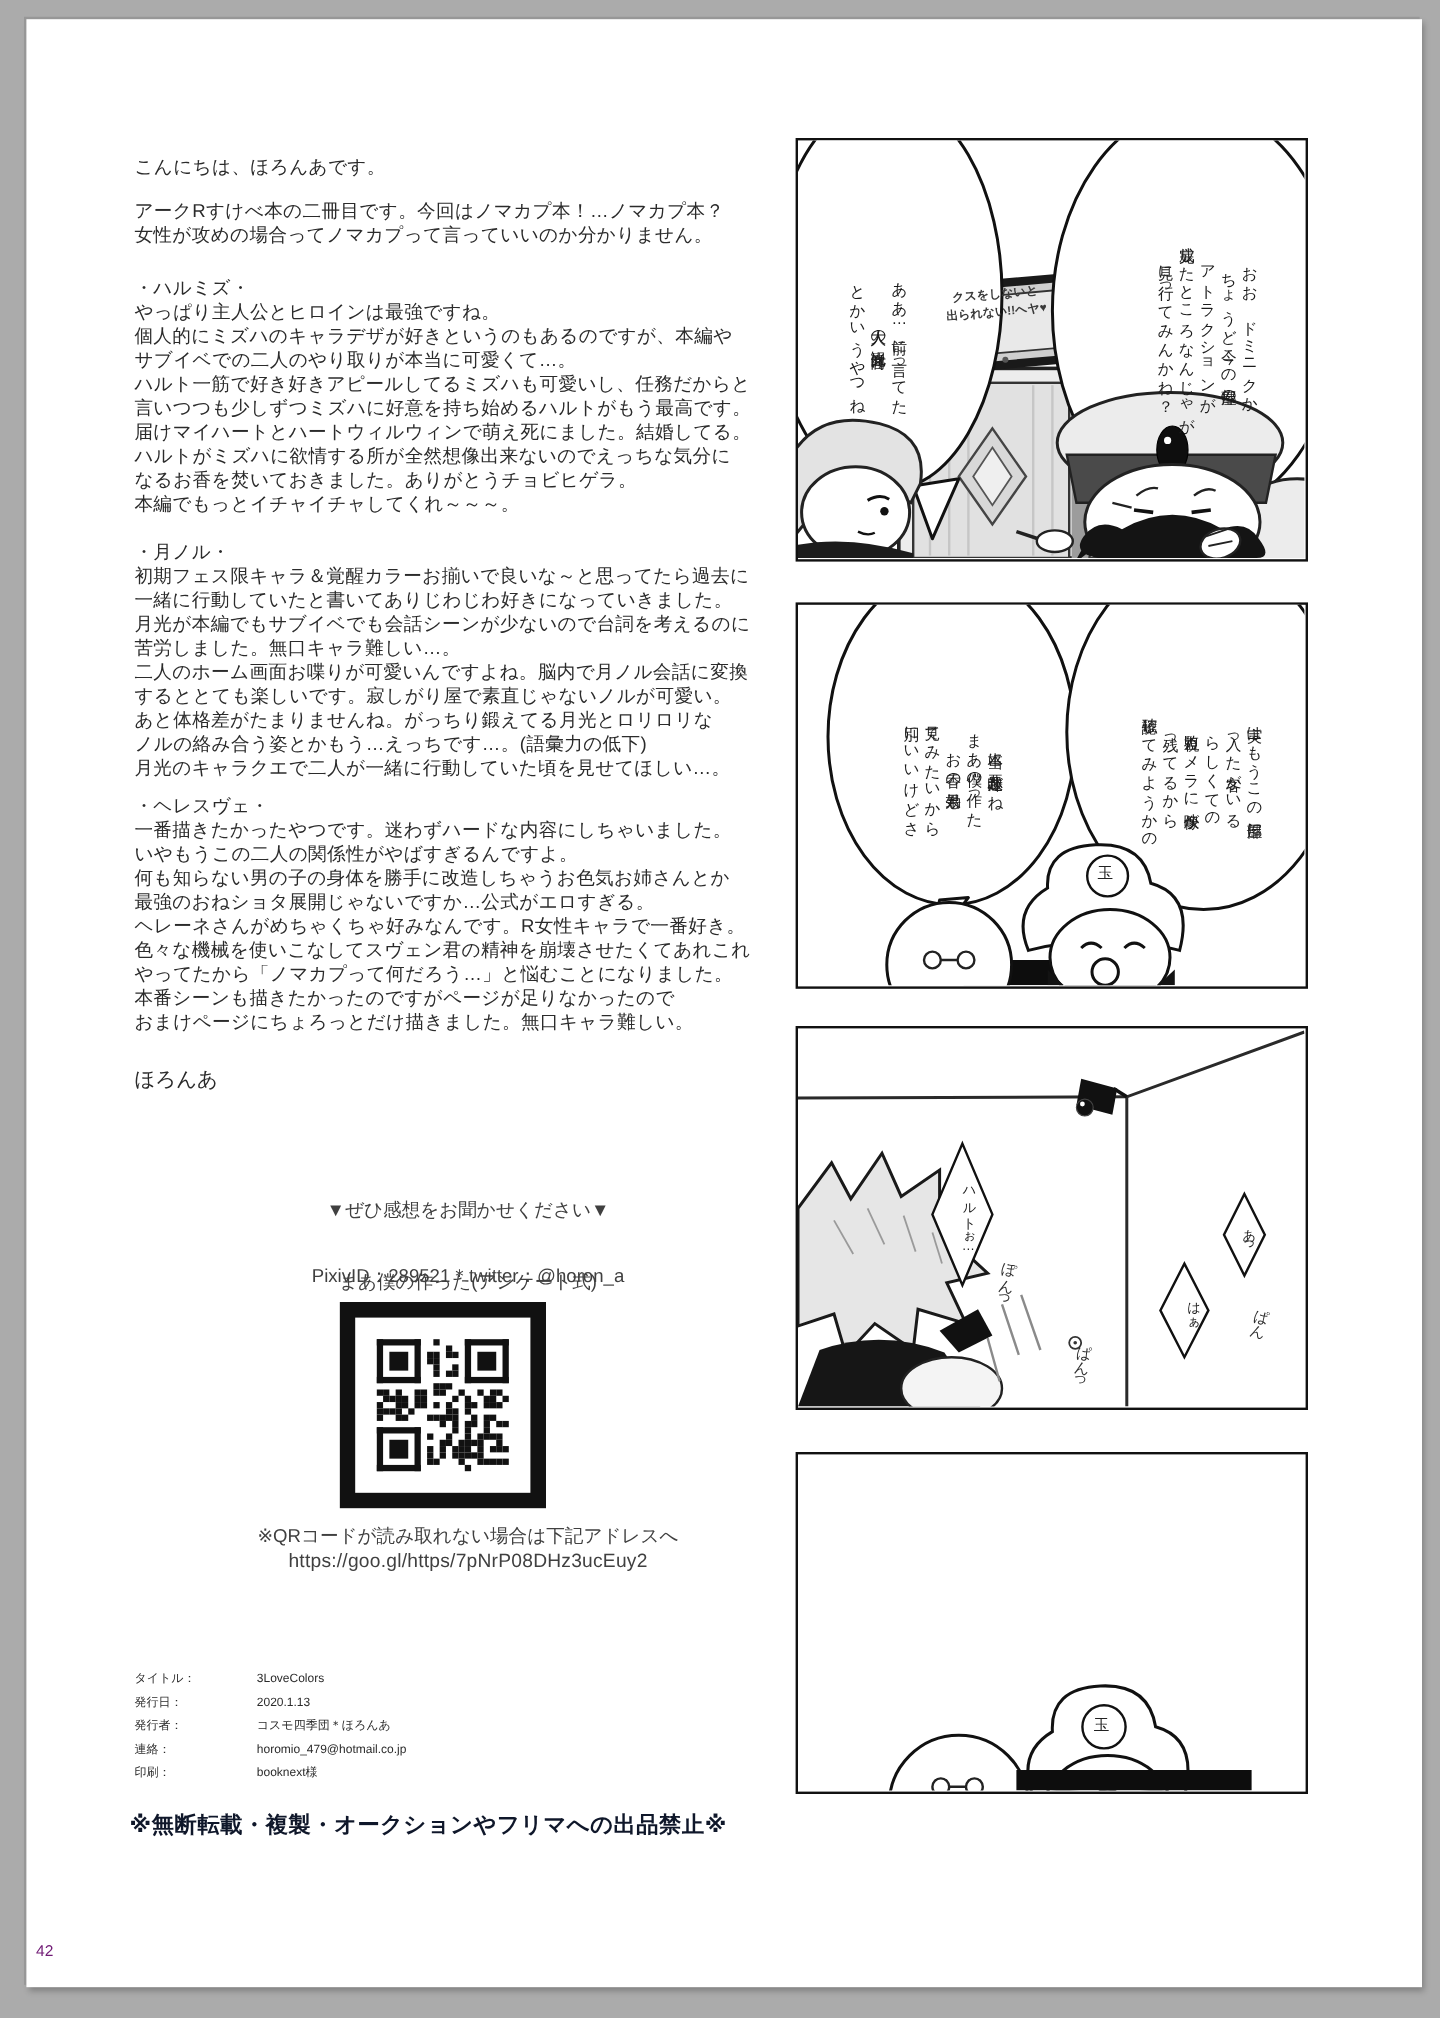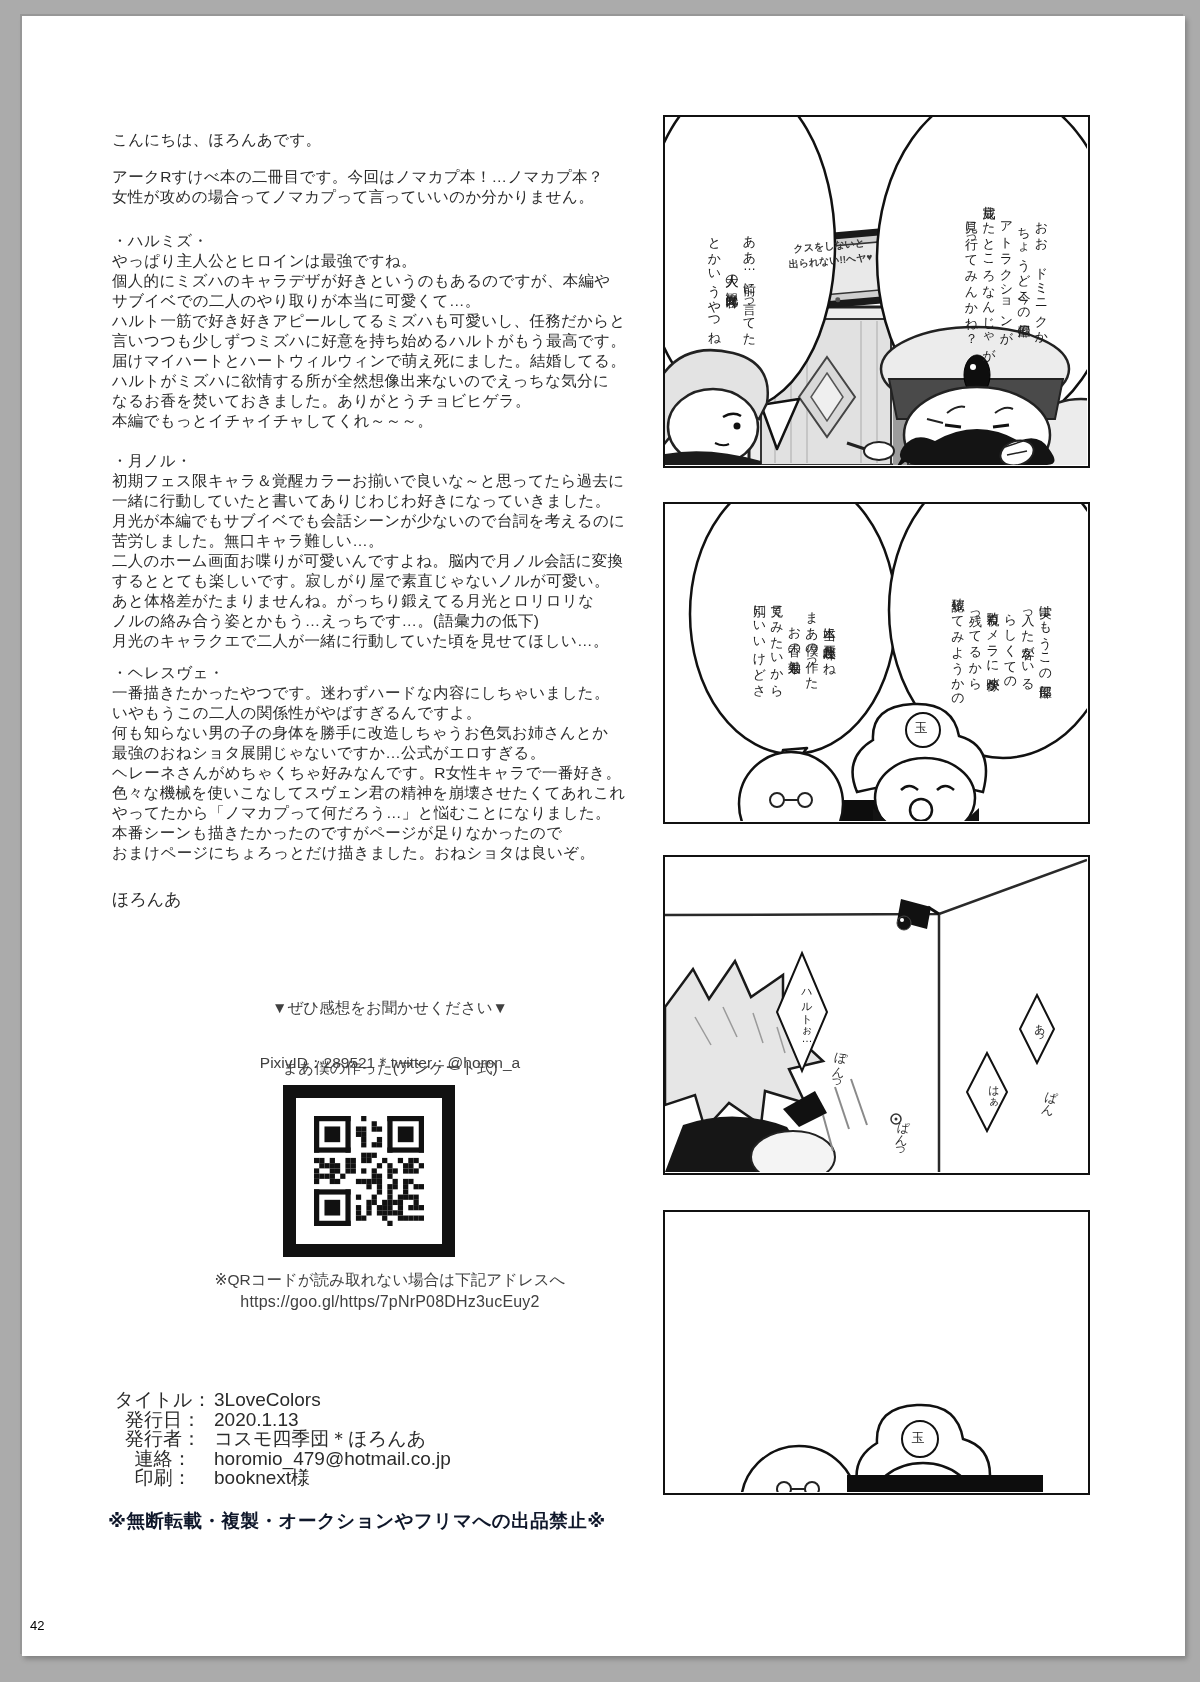--- a/index.html
+++ b/index.html
@@ -8,25 +8,25 @@
   .paper{position:absolute;left:22px;top:16px;width:1163px;height:1640px;background:#fff;
          box-shadow:-2px -2px 0 #979797,2px 3px 5px rgba(0,0,0,.25);}
   .abs{position:absolute;}
   
   .essay{color:#2b2b2b;font-size:15.5px;line-height:20px;white-space:pre;letter-spacing:.3px;}
   .sig{color:#2b2b2b;font-size:17px;}
   
   .fb{left:120px;width:540px;text-align:center;color:#404040;font-size:15.5px;white-space:pre;}
   .url{font-size:16px;letter-spacing:.2px;}
   
-  .colo{left:112px;top:1390px;color:#2b2b2b;font-size:19px;line-height:19.5px;text-align:center;}
+  .colo{left:112px;top:1390px;color:#2b2b2b;font-size:10px;line-height:19.5px;}
   .colo-row{display:flex;}
   .colo-label{width:102px;}
   .notice{left:108px;top:1508px;font-size:18.5px;font-weight:bold;color:#0f172a;letter-spacing:.5px;white-space:pre;}
-  .pagenum{left:30px;top:1618px;font-size:13px;color:#000000;}
+  .pagenum{left:30px;top:1618px;font-size:13px;color:#701a75;}
   
   .panel{position:absolute;border:2.5px solid #111;background:#fff;box-sizing:border-box;}
   .panel svg{position:absolute;left:0;top:0;}
   
   .vtext{position:absolute;writing-mode:vertical-rl;text-orientation:upright;white-space:pre;
          color:#1c1c1c;font-size:13px;line-height:17.5px;text-align:center;letter-spacing:1px;}
   .vsmall{font-size:11px;line-height:13px;letter-spacing:0;}
   .sfx{font-size:12.5px;color:#2f2f2f;letter-spacing:0;}
   .sign-text{position:absolute;left:757px;top:238px;width:148px;height:56px;transform:rotate(-5deg);
              text-align:center;font-size:10px;font-weight:bold;color:#3a3a3a;line-height:15px;white-space:pre;}
@@ -62,21 +62,21 @@
 月光のキャラクエで二人が一緒に行動していた頃を見せてほしい…。</div>
 <div class="abs essay" style="left:112px;top:663px;">・ヘレスヴェ・
 一番描きたかったやつです。迷わずハードな内容にしちゃいました。
 いやもうこの二人の関係性がやばすぎるんですよ。
 何も知らない男の子の身体を勝手に改造しちゃうお色気お姉さんとか
 最強のおねショタ展開じゃないですか…公式がエロすぎる。
 ヘレーネさんがめちゃくちゃ好みなんです。R女性キャラで一番好き。
 色々な機械を使いこなしてスヴェン君の精神を崩壊させたくてあれこれ
 やってたから「ノマカプって何だろう…」と悩むことになりました。
 本番シーンも描きたかったのですがページが足りなかったので
-おまけページにちょろっとだけ描きました。おねショタは良いぞ。</div>
+おまけページにちょろっとだけ描きました。無口キャラ難しい。</div>
 <div class="abs sig" style="left:112px;top:888px;">ほろんあ</div>
 
 <div class="abs fb" style="top:998px;">▼ぜひ感想をお聞かせください▼</div>
 <div class="abs fb" style="top:1021px;margin-top:32px;">PixivID：289521＊twitter：@horon_a</div>
 <div class="abs fb" style="top:1058px;">まあ僕の作った(アンケート式)</div>
 
 <div class="abs" style="left:283px;top:1085px;">
   <svg width="172" height="172">
     <rect width="172" height="172" fill="#111"></rect>
     <rect x="13" y="13" width="146" height="146" fill="#fff"></rect>

